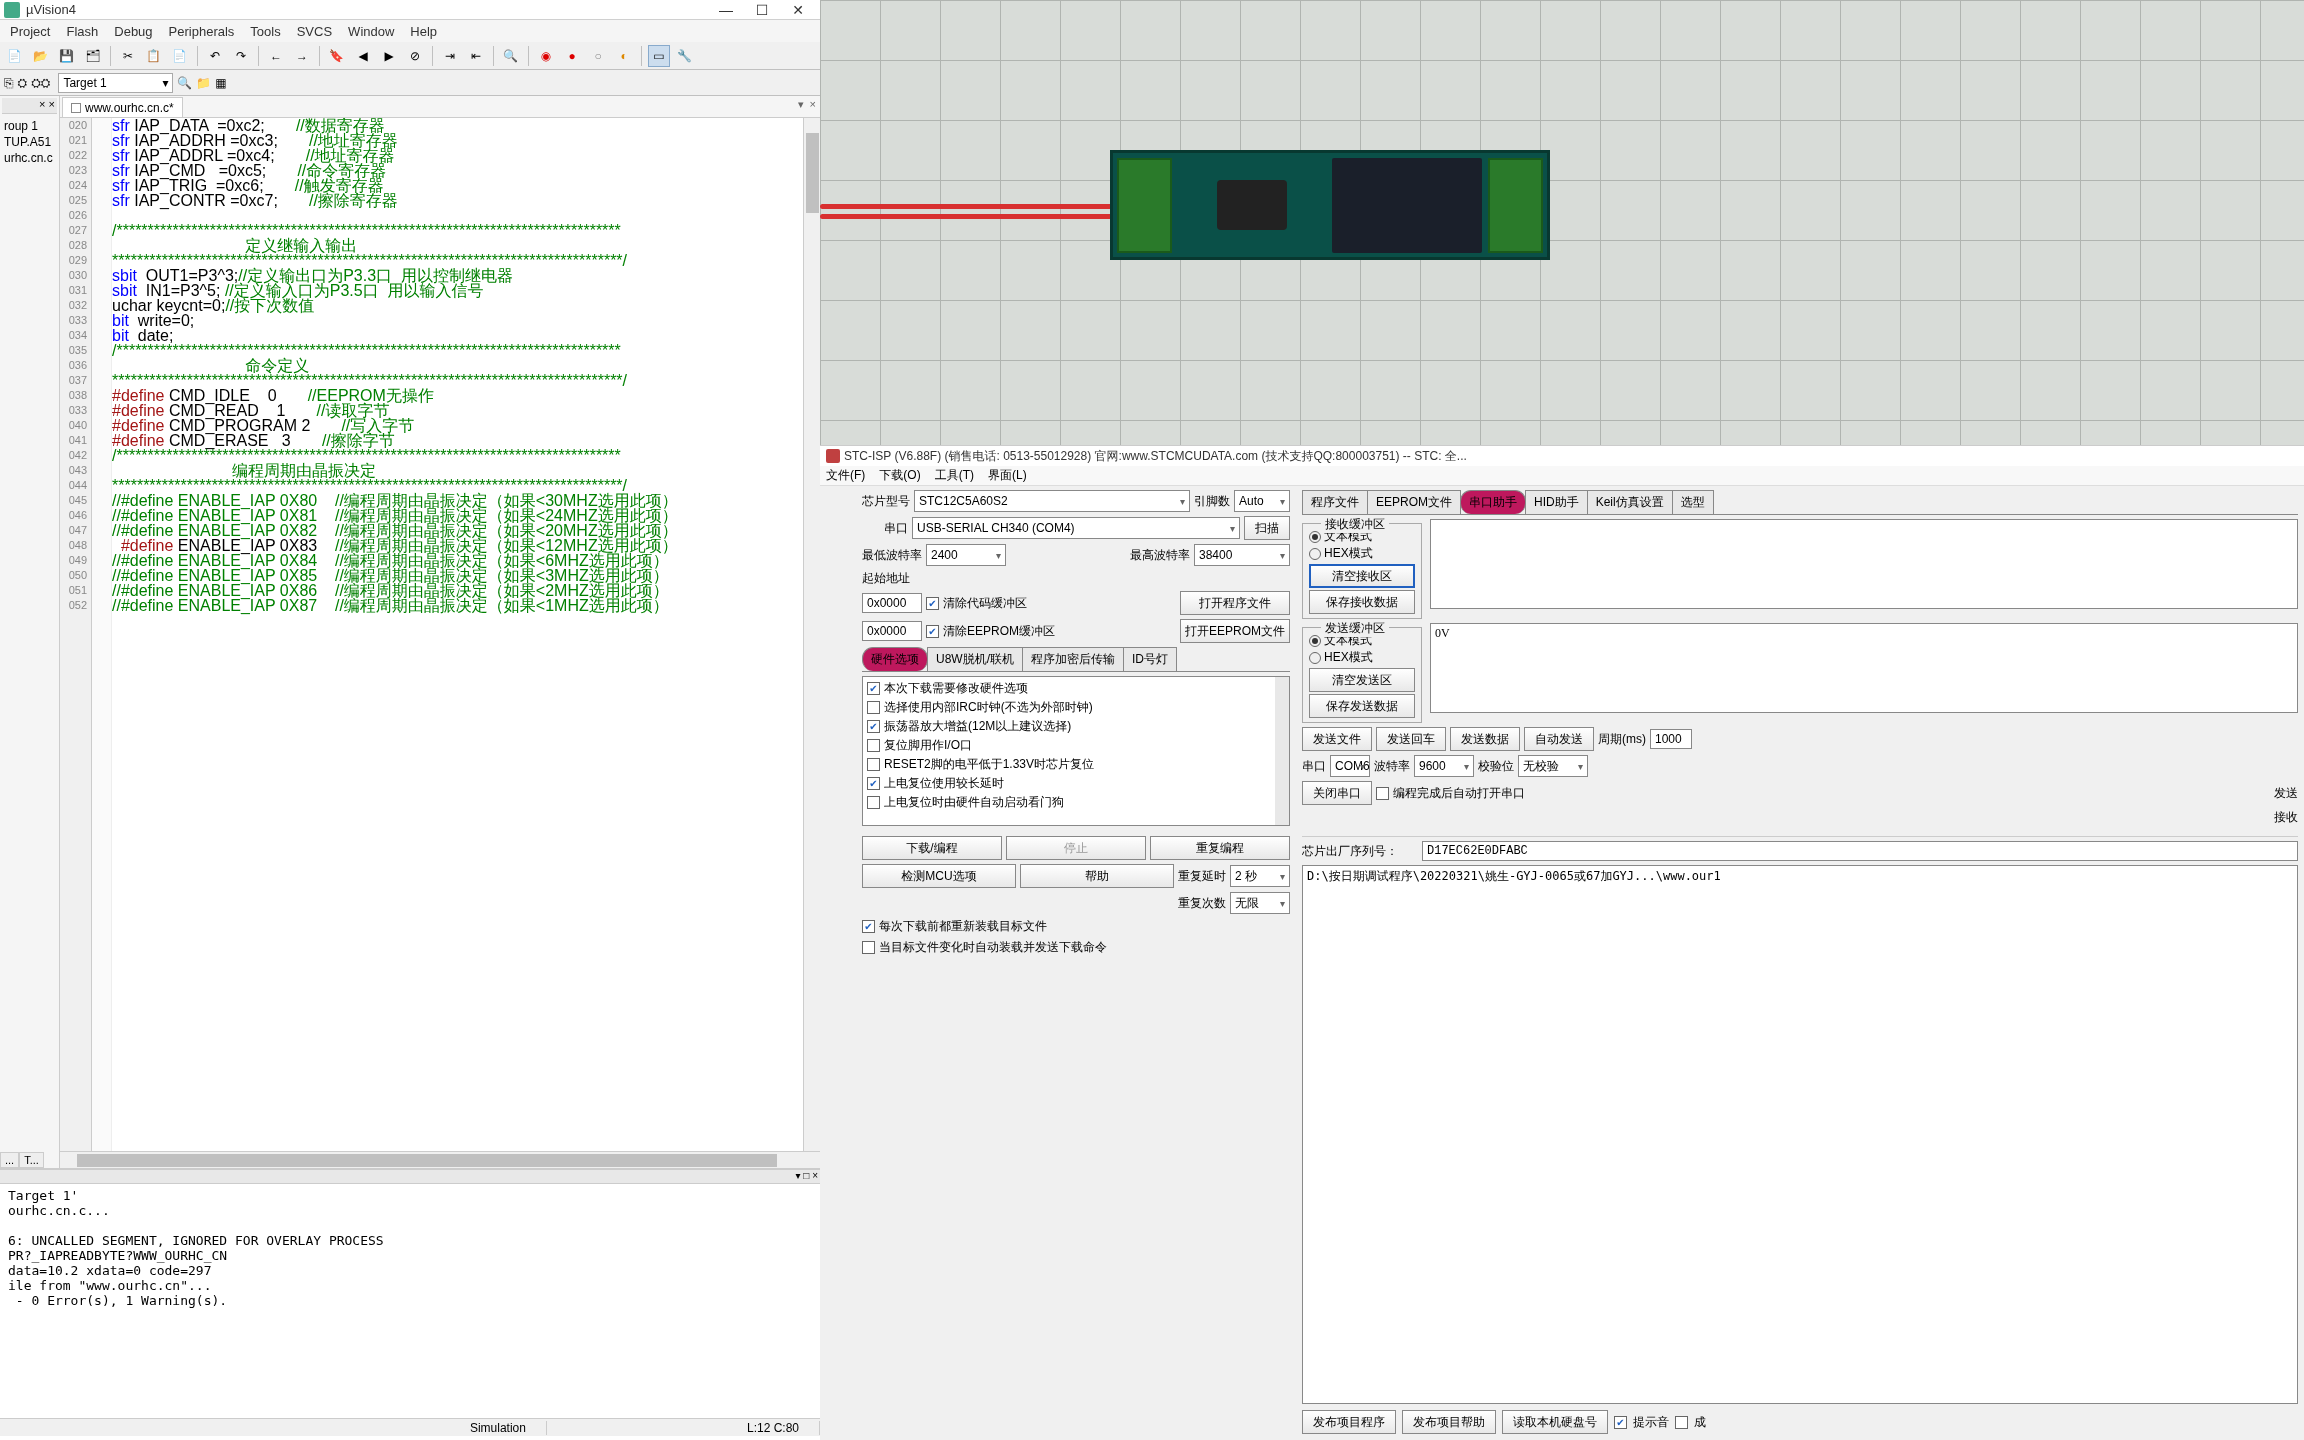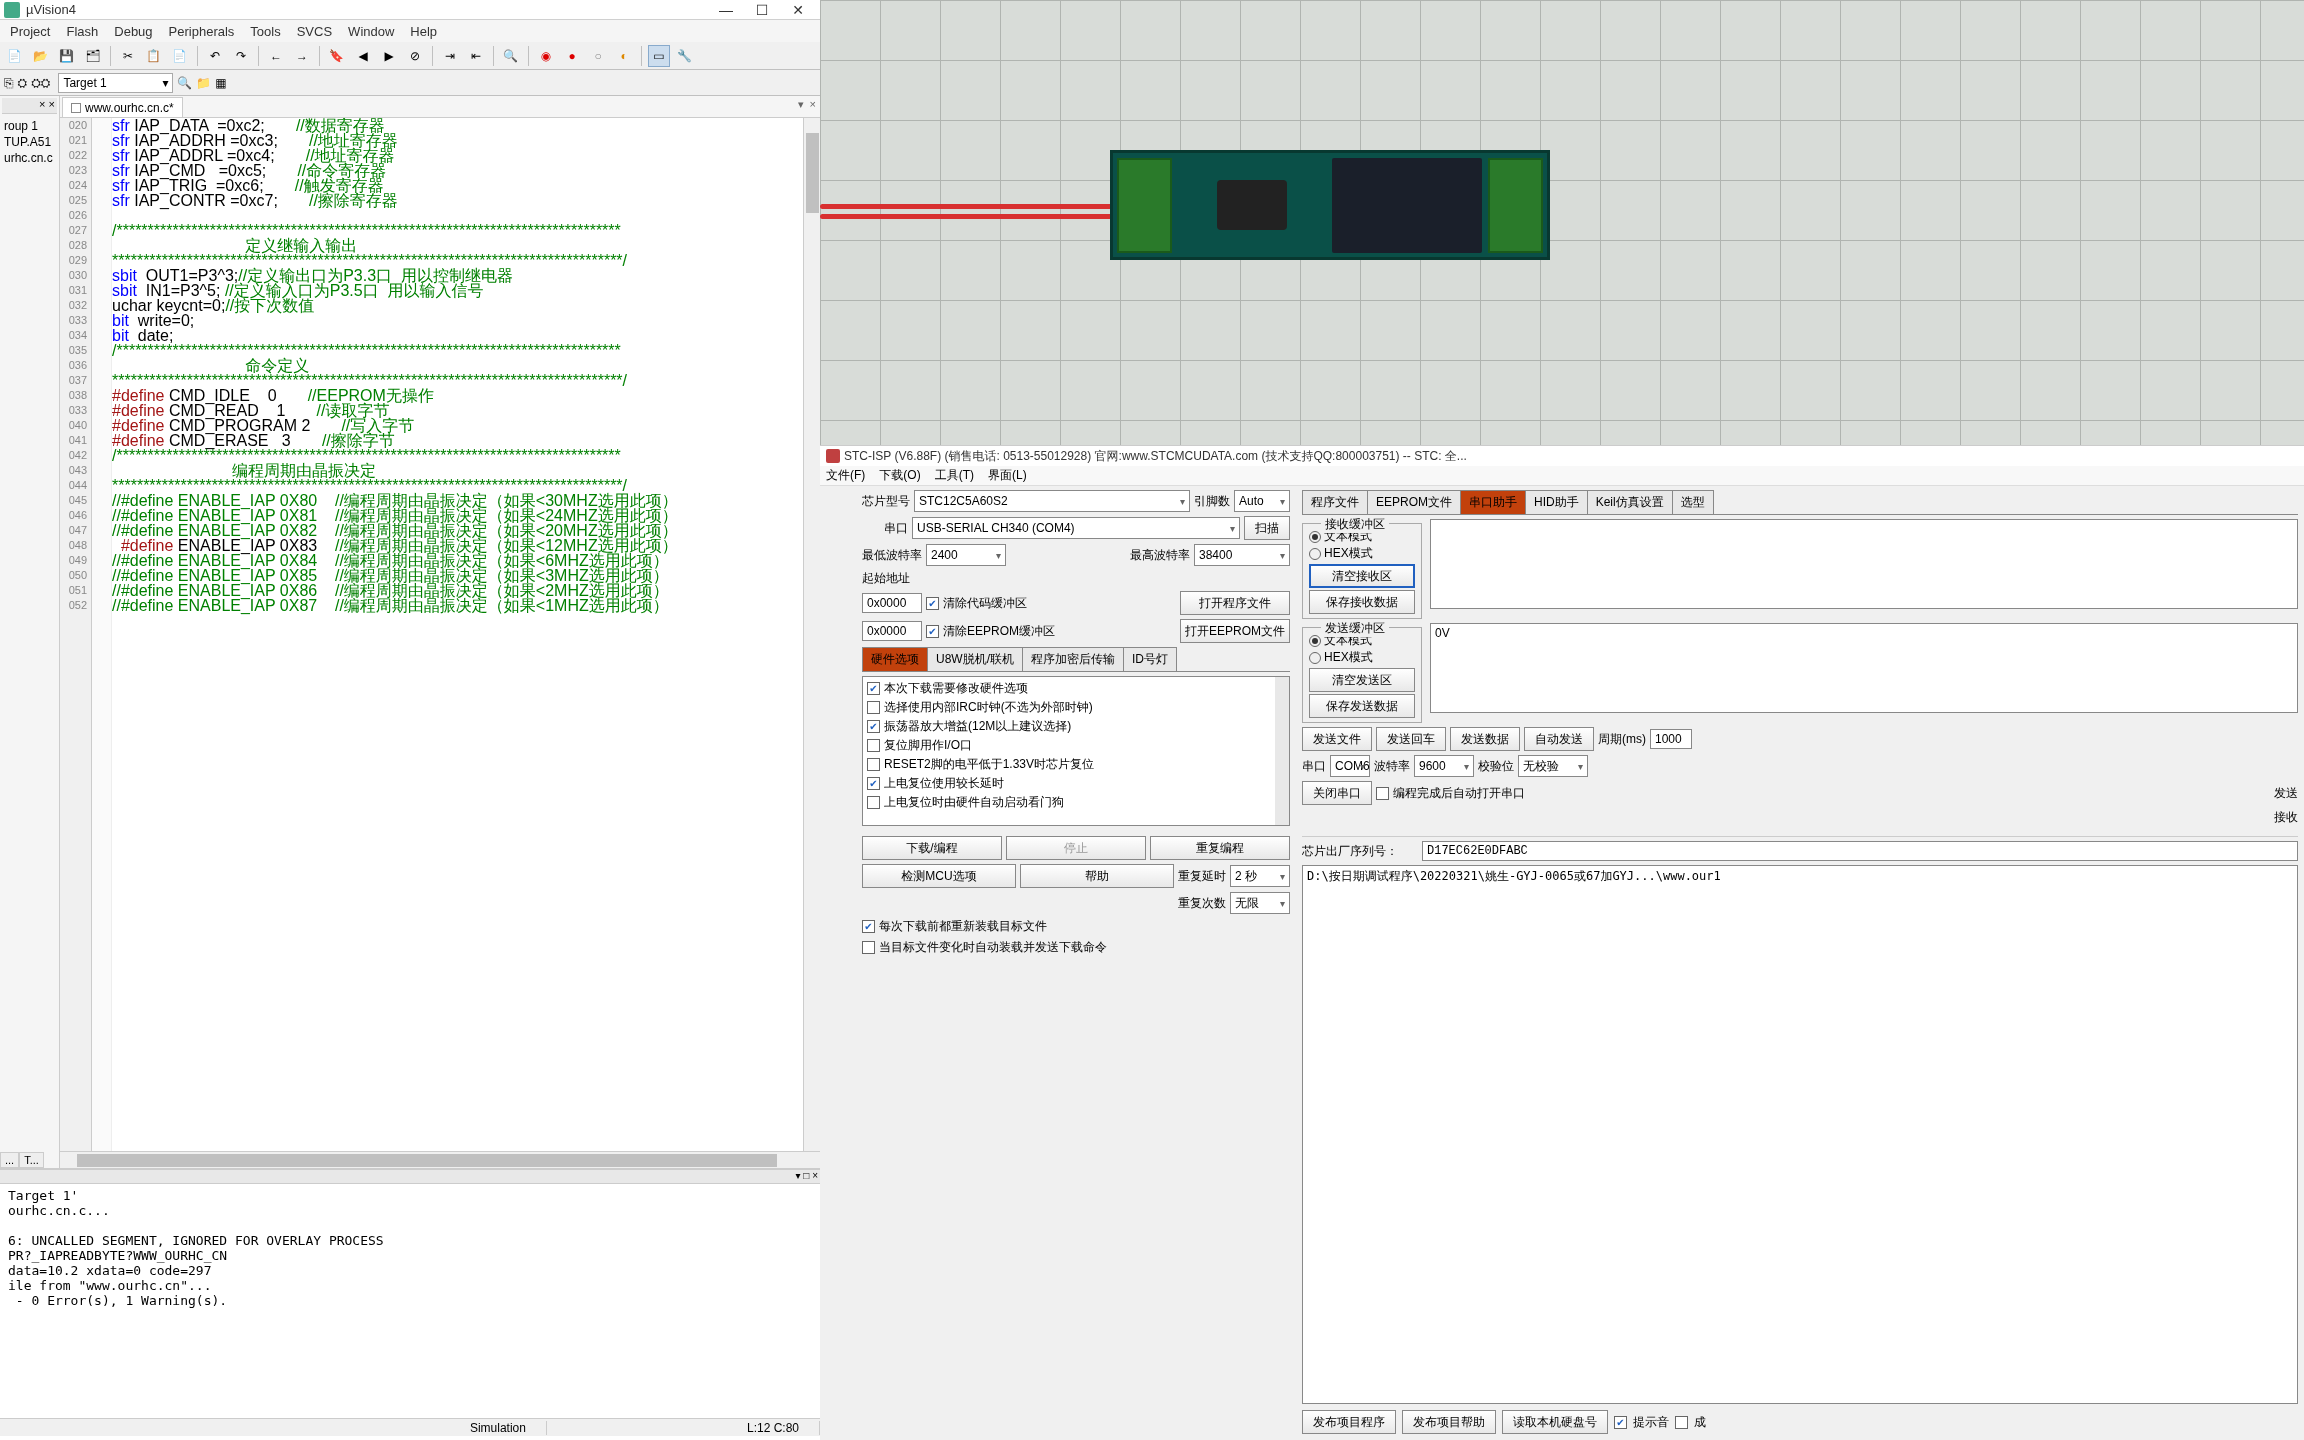--- a/index.html
+++ b/index.html
@@ -73,27 +73,27 @@
 .stc-right { flex:1; padding:4px 6px; display:flex; flex-direction:column; gap:4px; }
 .row { display:flex; align-items:center; gap:4px; font-size:12px; }
 .label { white-space:nowrap; }
 .combo { height:22px; border:1px solid #888; background:#fff; padding:0 16px 0 4px; display:flex; align-items:center; position:relative; font-size:12px; min-width:0; }
 .combo::after { content:"▾"; position:absolute; right:4px; font-size:10px; color:#666; }
 .btn { height:24px; border:1px solid #888; background:linear-gradient(#fff,#e8e8e8); padding:0 10px; display:flex; align-items:center; justify-content:center; font-size:12px; white-space:nowrap; }
 .btn.hl { border:2px solid #2060c0; }
 input[type=text].field { height:20px; border:1px solid #888; padding:0 4px; font-size:12px; }
 .tabs { display:flex; border-bottom:1px solid #888; }
 .tabs .tab { padding:3px 8px; border:1px solid #888; border-bottom:none; background:#e8e8e8; font-size:12px; margin-right:-1px; }
-.tabs .tab.active { background:#c2410c; }
+.tabs .tab.active { background:#be185d;border-radius:11px; }
 .group { border:1px solid #aaa; padding:4px 6px; position:relative; margin-top:4px; }
 .group .gt { position:absolute; top:-8px; left:18px; background:#f0f0f0; padding:0 4px; font-size:12px; }
 .checklist { border:1px solid #888; background:#fff; padding:2px; height:150px; overflow:hidden; position:relative; }
 .checklist .ci { display:flex; align-items:center; gap:4px; font-size:12px; padding:1px 2px; }
 .checklist .scroll-ind { position:absolute; right:0; top:0; width:14px; height:100%; background:#e8e8e8; }
-.textarea { border:1px solid #888; background:#fff; flex:1; min-height:40px; padding:2px 4px; font-size:12px; }
+.textarea { border:1px solid #888; background:#fff; flex:1; min-height:40px; padding:2px 4px; font-size:12px;font-family:Liberation Serif, serif; }
 .radio { display:flex; align-items:center; gap:3px; }
 .radio .r { width:12px; height:12px; border:1px solid #666; border-radius:50%; position:relative; }
 .radio .r.on::after { content:""; position:absolute; inset:2px; background:#333; border-radius:50%; }
 .cb { width:13px; height:13px; border:1px solid #666; background:#fff; display:inline-flex; align-items:center; justify-content:center; font-size:10px; color:#2060c0; }
 .footer-row { display:flex; align-items:center; gap:6px; font-size:12px; padding:2px 0; }
 </style>
 </head>
 <body>
 
 <div class="left-pane">

